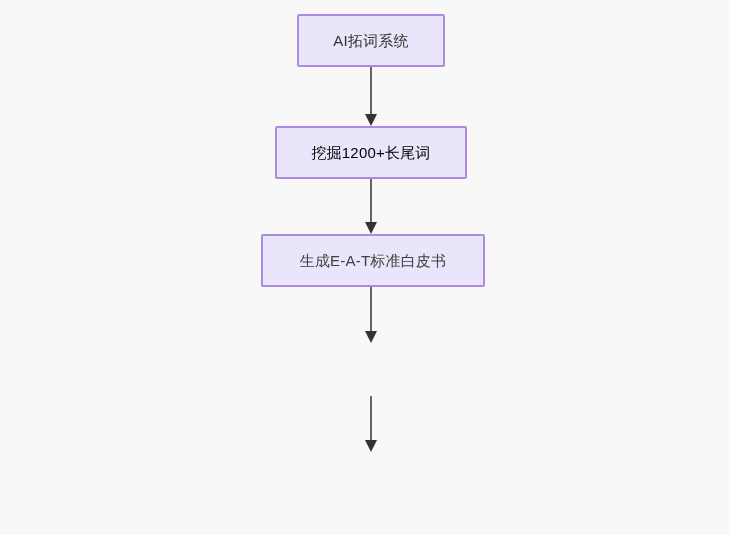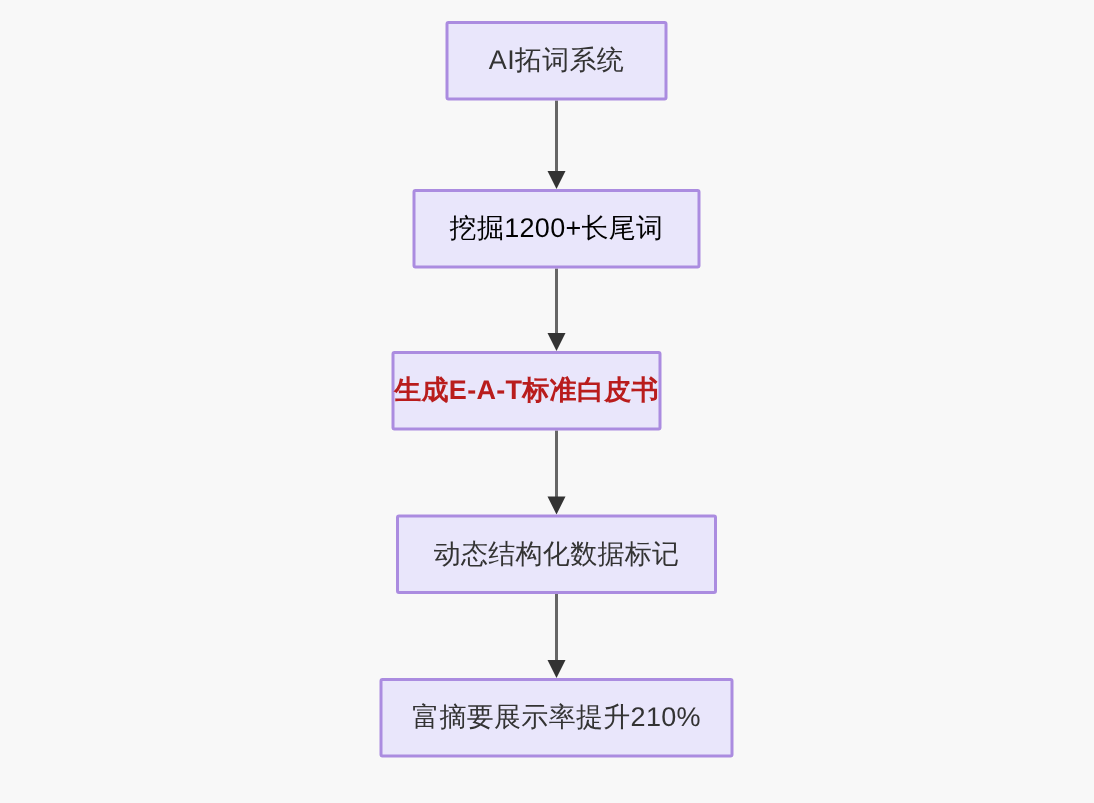--- a/index.html
+++ b/index.html
@@ -23,21 +23,21 @@
   .node {
     position: absolute;
     box-sizing: border-box;
     background: #e9e6fb;
     border: 2px solid #ab8ce0;
     border-radius: 2px;
     display: flex;
     align-items: center;
     justify-content: center;
     color: #333333;
-    font-size: 18px;
+    font-size: 15px;
     line-height: 1.2;
     letter-spacing: 0.2px;
     white-space: nowrap;
   }
   .node-label {
     display: block;
     text-align: center;
   }
   .edge {
     position: absolute;
@@ -81,25 +81,19 @@
   </div>
 
   <div class="node" id="node-0" style="left: 297px; top: 14px; width: 148px; height: 53px; background: rgb(233, 230, 251); border-color: rgb(171, 140, 224); color: rgb(51, 51, 51);">
     <span class="node-label">AI拓词系统</span>
   </div>
 
   <div class="node" id="node-1" style="left: 275px; top: 126px; width: 192px; height: 53px; background: rgb(233, 230, 251); border-color: rgb(171, 140, 224); color: #000000;">
     <span class="node-label">挖掘1200+长尾词</span>
   </div>
 
-  <div class="node" id="node-2" style="left: 261px; top: 234px; width: 180px; height: 53px; background: rgb(233, 230, 251); border-color: rgb(171, 140, 224); color: #b91c1c; font-weight: bold;">
+  <div class="node" id="node-2" style="left: 261px; top: 234px; width: 224px; height: 53px; background: rgb(233, 230, 251); border-color: rgb(171, 140, 224); color: #404040;">
     <span class="node-label">生成E-A-T标准白皮书</span>
   </div>
 
-  <div class="node" id="node-3" style="left: 264px; top: 343px; width: 214px; height: 53px; background: rgb(233, 230, 251); border-color: rgb(171, 140, 224); color: rgb(51, 51, 51);">
-    <span class="node-label">动态结构化数据标记</span>
-  </div>
 
-  <div class="node" id="node-4" style="left: 253px; top: 452px; width: 236px; height: 53px; background: rgb(233, 230, 251); border-color: rgb(171, 140, 224); color: rgb(51, 51, 51);">
-    <span class="node-label">富摘要展示率提升210%</span>
-  </div>
 
 </div>
 
 </body></html>

